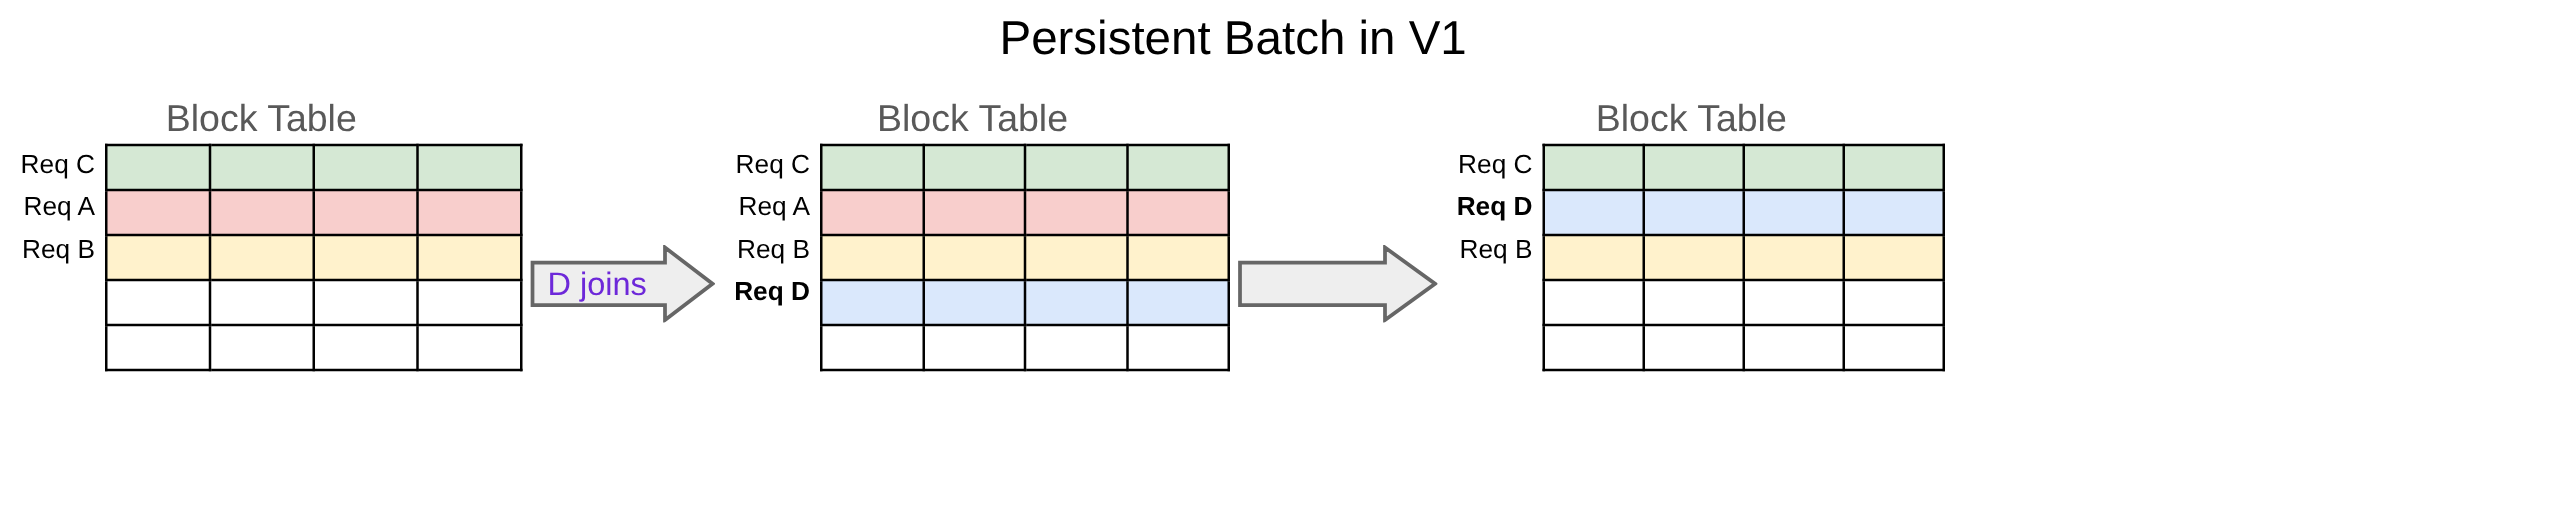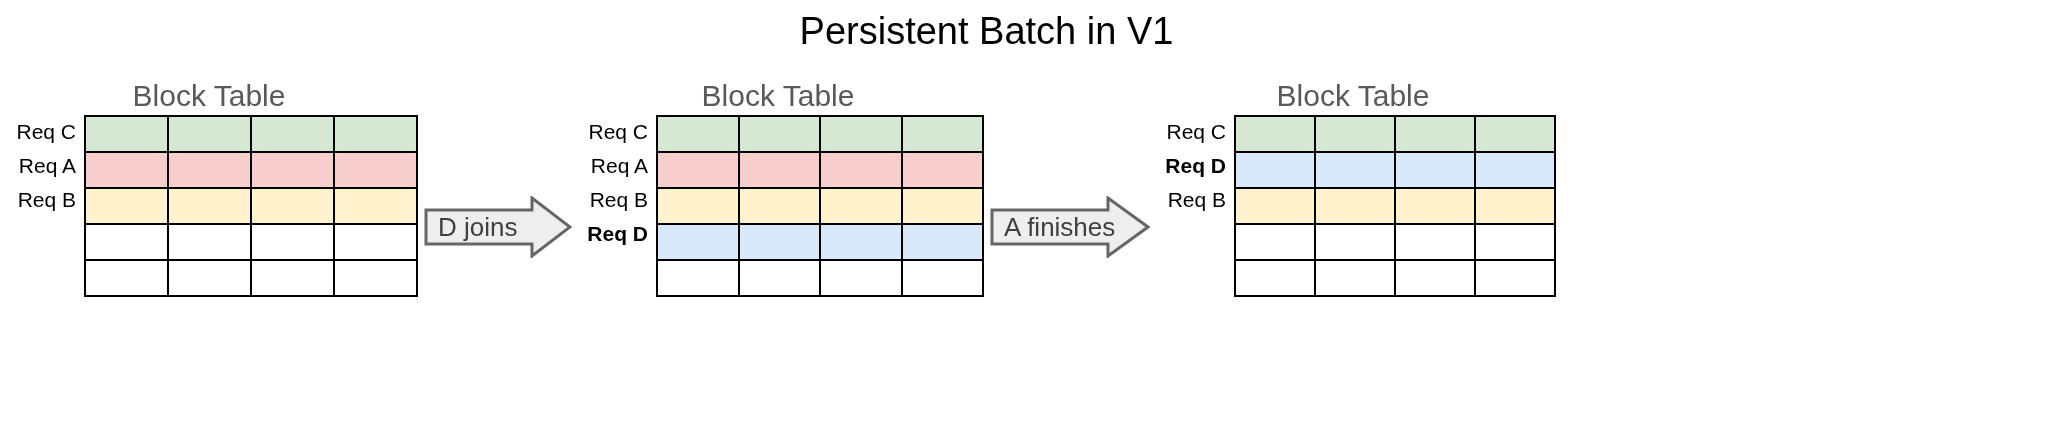--- a/index.html
+++ b/index.html
@@ -107,21 +107,21 @@
     position: absolute;
     top: 0;
     left: 0;
     height: 62px;
     display: flex;
     align-items: center;
     justify-content: flex-start;
     padding-left: 14px;
     box-sizing: border-box;
     font-size: 26px;
-    color: #404040;
+    color: #6d28d9;
     white-space: nowrap;
     pointer-events: none;
   }
   .arrow-1 .arrow-label { width: 118px; }
   .arrow-2 .arrow-label { width: 128px; }
 </style>
 </head>
 <body>
 
 <div id="page-title">Persistent Batch in V1</div>
@@ -226,21 +226,20 @@
           </tr>
         </tbody>
       </table>
     </div>
   </div>
 
   <div class="arrow arrow-2">
     <svg viewBox="0 0 160 62" preserveAspectRatio="none">
       <path d="M2,14 L118,14 L118,2 L158,31 L118,60 L118,48 L2,48 Z" fill="#eeeeee" stroke="#666666" stroke-width="3" stroke-linejoin="miter"></path>
     </svg>
-    <div class="arrow-label">A finishes</div>
   </div>
 
   <div class="panel panel-3">
     <div class="panel-title">Block Table</div>
     <div class="table-wrap">
       <div class="row-labels">
         <div class="row-label">Req C</div>
         <div class="row-label bold">Req D</div>
         <div class="row-label">Req B</div>
         <div class="row-label empty"></div>

